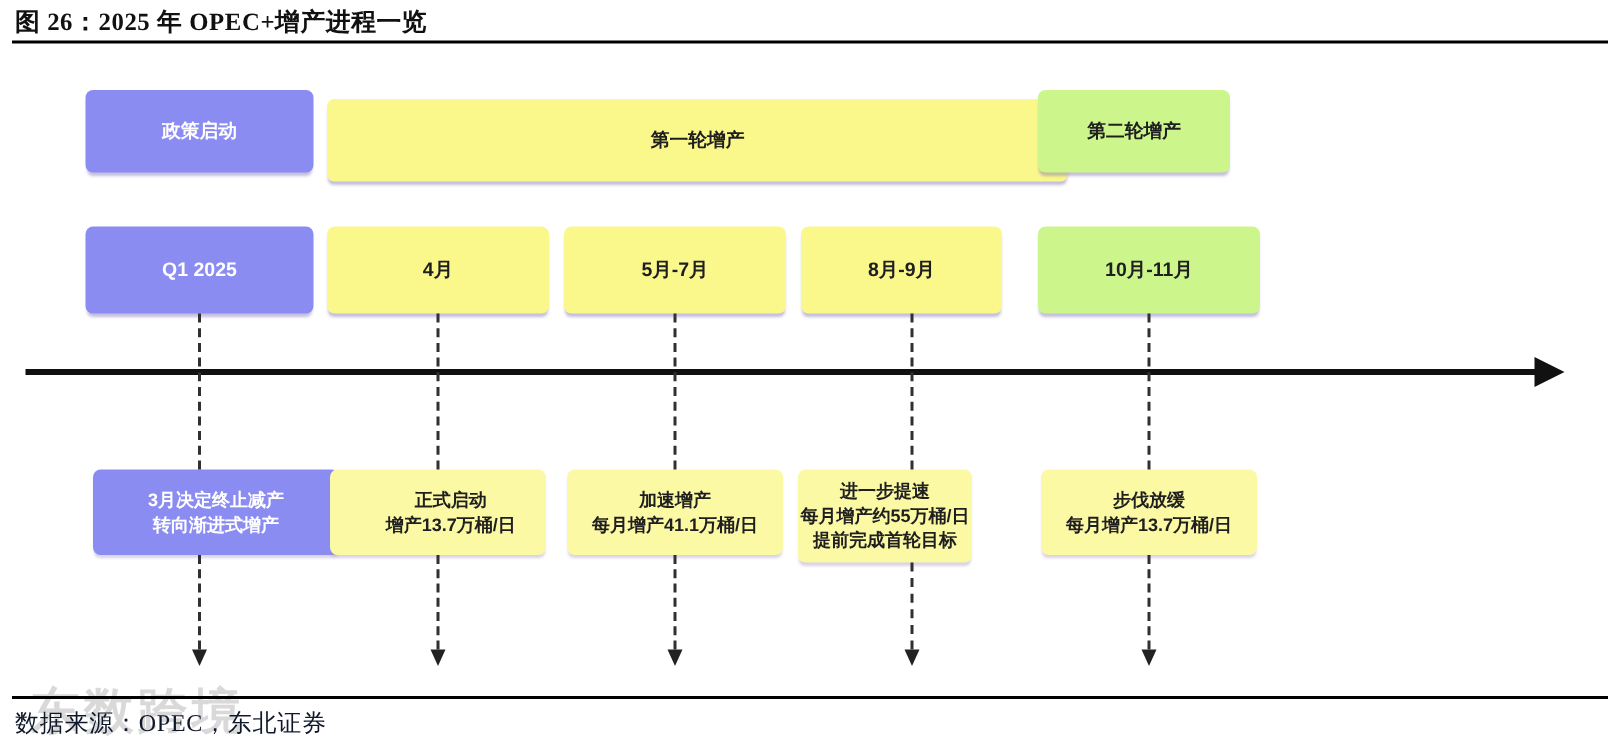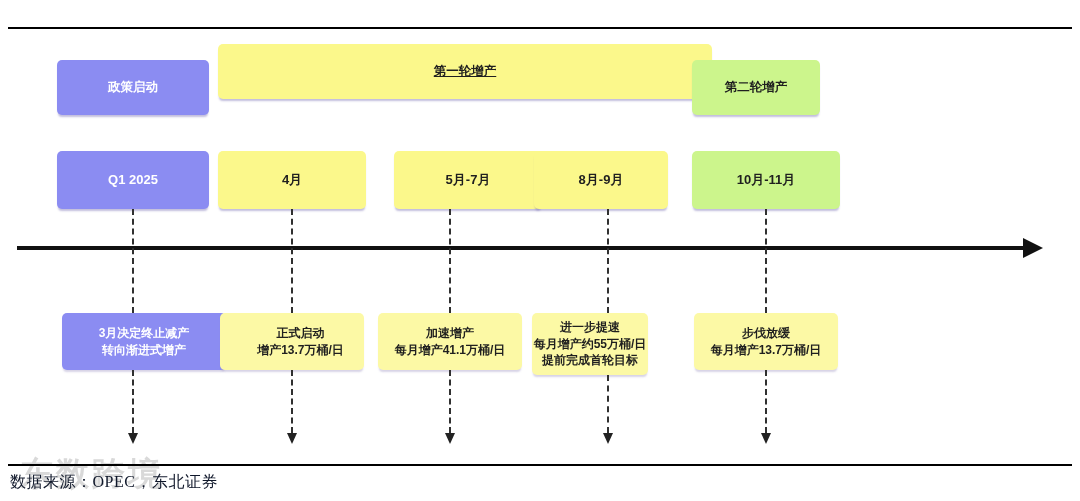--- a/index.html
+++ b/index.html
@@ -154,45 +154,46 @@
     height: 0;
     border-left: 5px solid transparent;
     border-right: 5px solid transparent;
     border-top: 11px solid #222222;
   }
 </style>
 </head>
 <body>
 
 <div id="title-bar">
+  <div id="figure-title">图 26：2025 年 OPEC+增产进程一览</div>
   <div id="title-rule"></div>
 </div>
 
 <div id="diagram">
 
   <div id="phase-row">
       <div class="tl-box phase-box c-purple" style="left: 57px; top: 60px; width: 152px;">
         <div>政策启动</div>
       </div>
-      <div class="tl-box phase-box c-yellow" style="left: 218px; top: 44px; width: 494px; text-decoration: underline;">
+      <div class="tl-box phase-box c-yellow" style="left: 218px; top: 66px; width: 494px;">
         <div>第一轮增产</div>
       </div>
       <div class="tl-box phase-box c-green" style="left: 692px; top: 60px; width: 128px;">
         <div>第二轮增产</div>
       </div>
     </div>
 
   <div id="period-row">
       <div class="tl-box period-box c-purple" style="left: 57px; top: 151px; width: 152px; text-align: right;">
         <div>Q1 2025</div>
       </div>
       <div class="tl-box period-box c-yellow" style="left: 218px; top: 151px; width: 148px;">
         <div>4月</div>
       </div>
-      <div class="tl-box period-box c-yellow" style="left: 376px; top: 151px; width: 148px; margin-left: 18px;">
+      <div class="tl-box period-box c-yellow" style="left: 376px; top: 151px; width: 148px;">
         <div>5月-7月</div>
       </div>
       <div class="tl-box period-box c-yellow" style="left: 534px; top: 151px; width: 134px;">
         <div>8月-9月</div>
       </div>
       <div class="tl-box period-box c-green" style="left: 692px; top: 151px; width: 148px;">
         <div>10月-11月</div>
       </div>
     </div>
 

